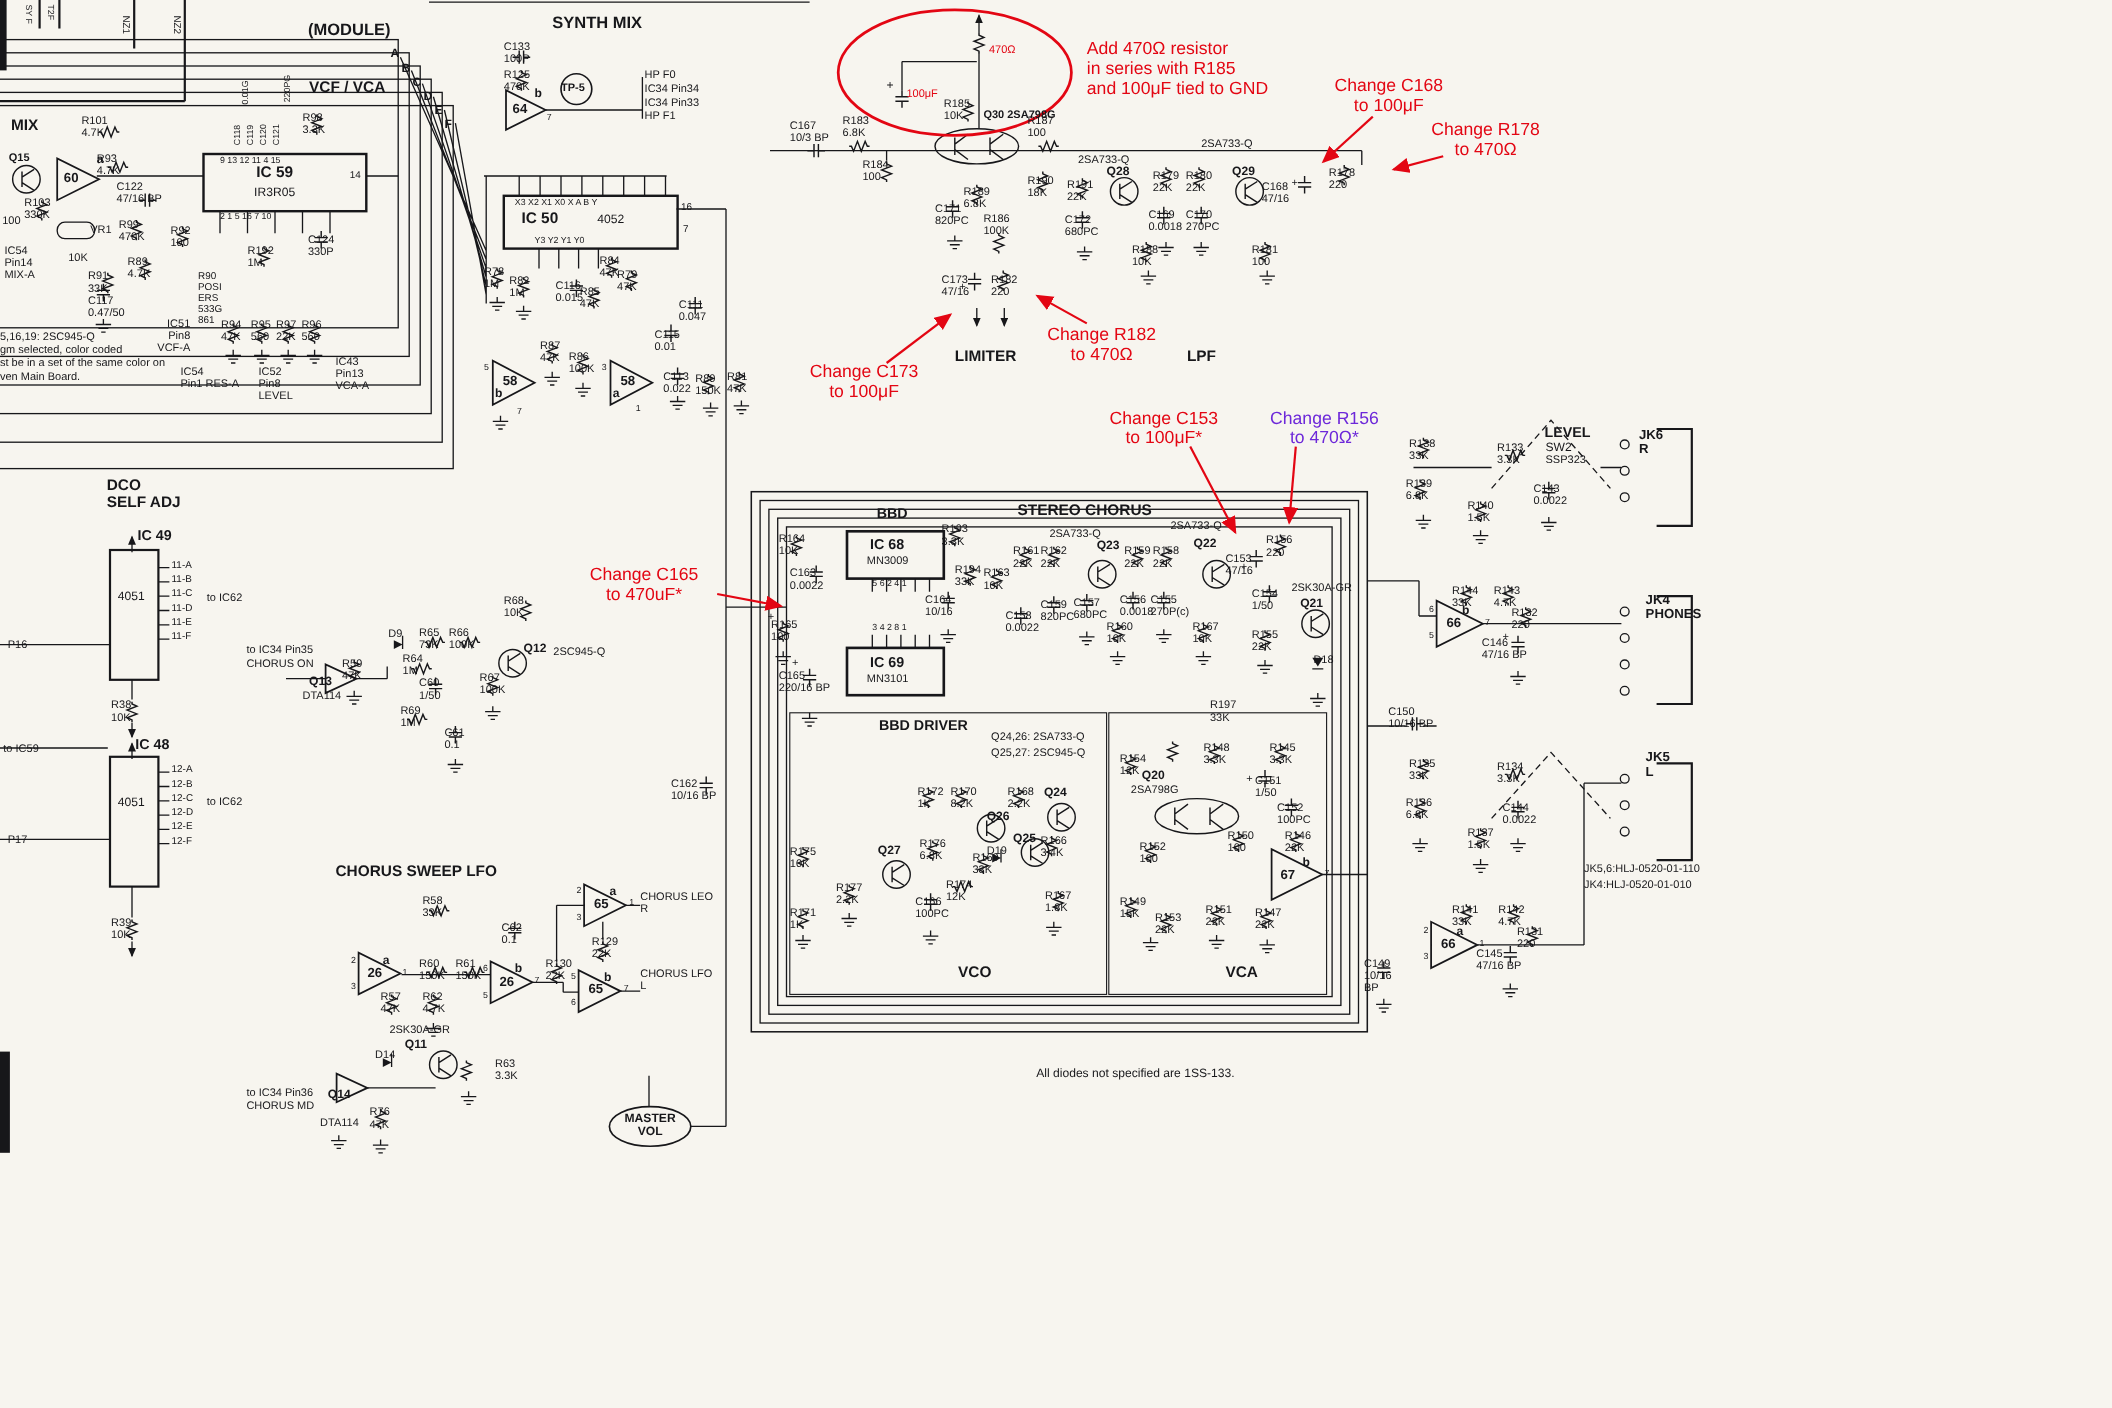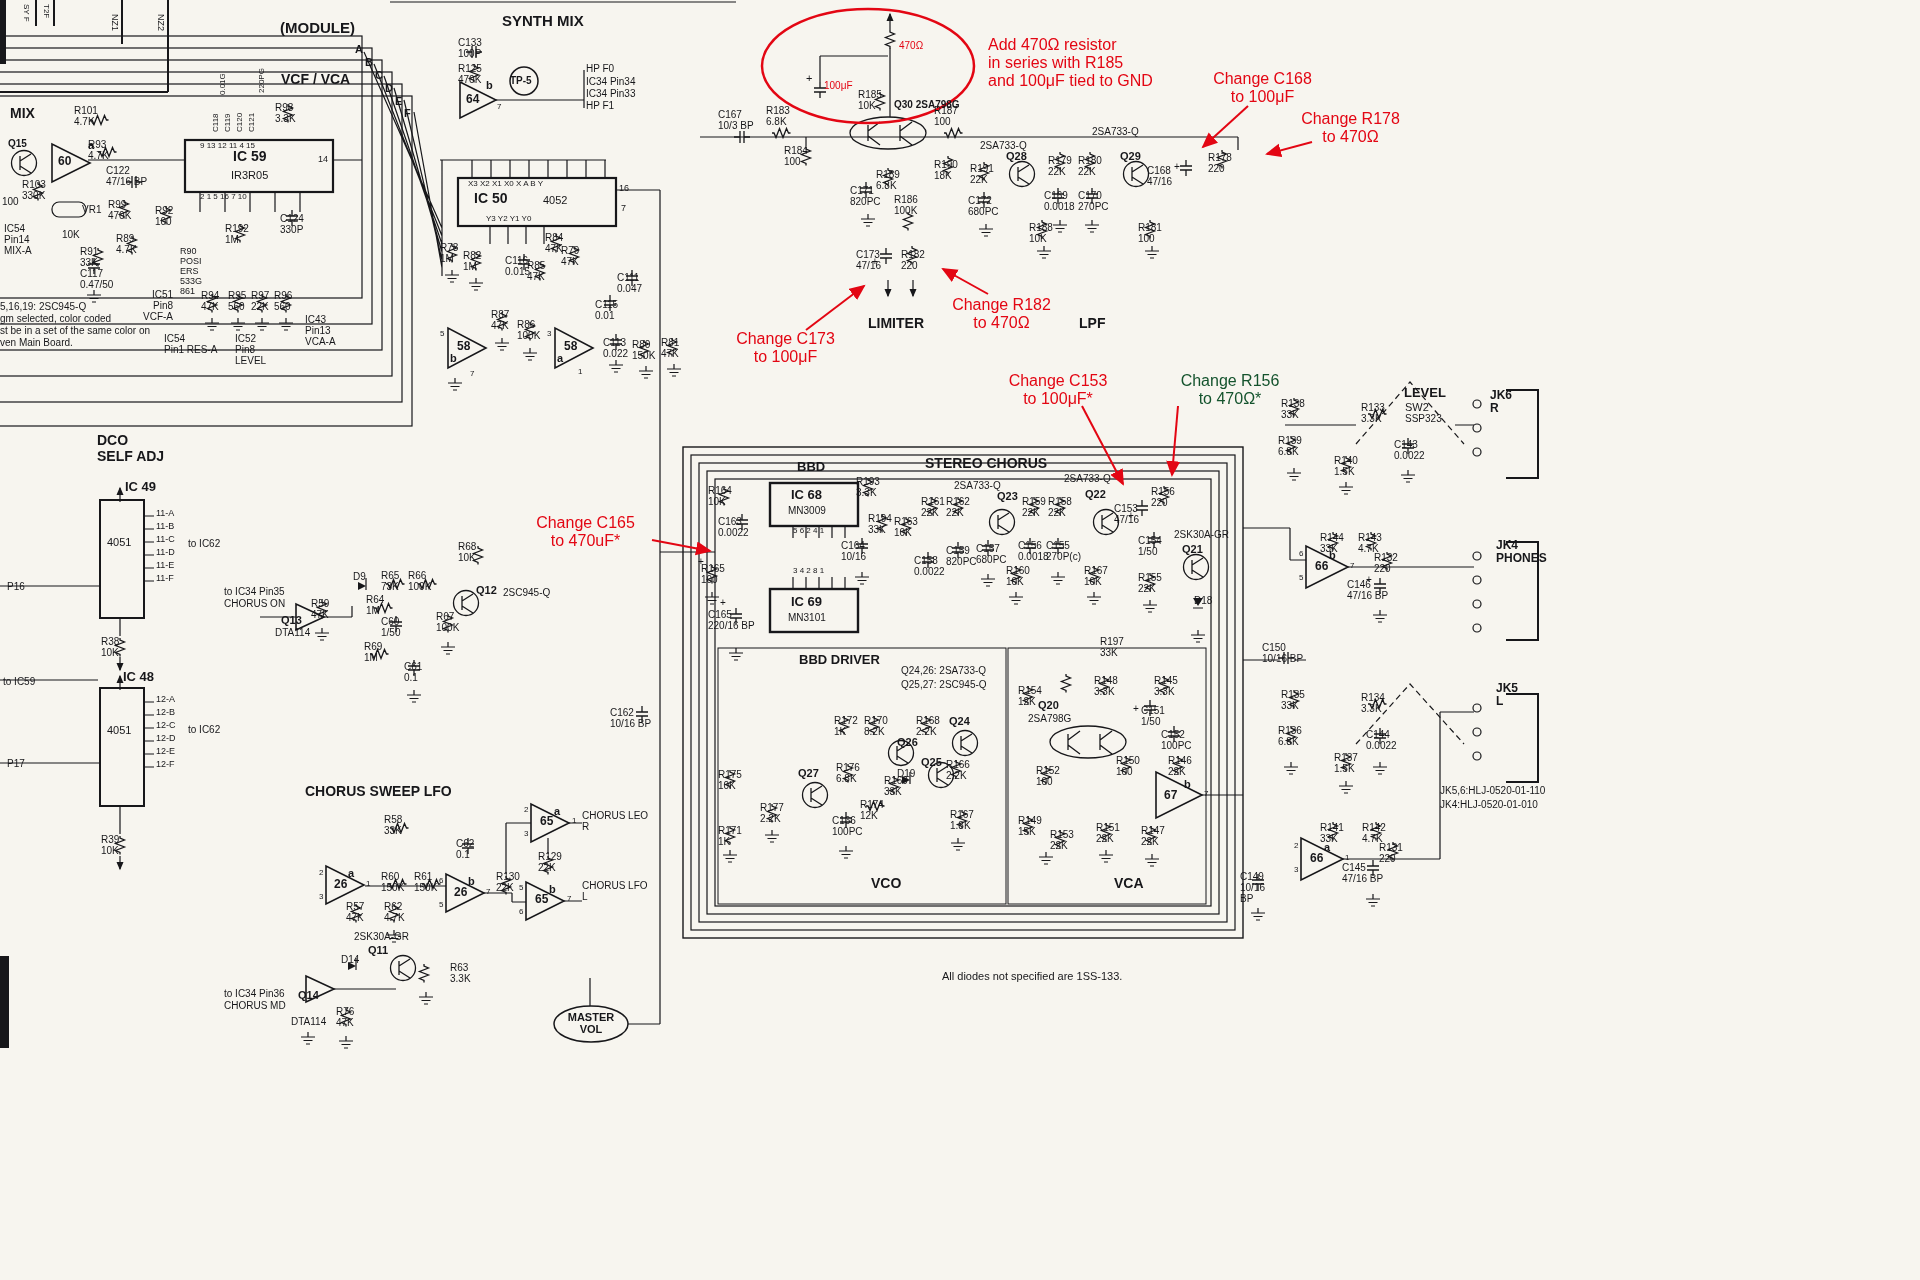--- a/index.html
+++ b/index.html
@@ -354,21 +354,21 @@
       <div class="lbl" style="left: 1205px; top: 70px; font-size: 16px; color: rgb(227, 6, 19); width: 115px; text-align: center;">Change C168
 to 100μF</div>
       <div class="lbl" style="left: 1293px; top: 110px; font-size: 16px; color: rgb(227, 6, 19); width: 115px; text-align: center;">Change R178
 to 470Ω</div>
       <div class="lbl" style="left: 944px; top: 296px; font-size: 16px; color: rgb(227, 6, 19); width: 115px; text-align: center;">Change R182
 to 470Ω</div>
       <div class="lbl" style="left: 728px; top: 330px; font-size: 16px; color: rgb(227, 6, 19); width: 115px; text-align: center;">Change C173
 to 100μF</div>
       <div class="lbl" style="left: 998px; top: 372px; font-size: 16px; color: rgb(227, 6, 19); width: 120px; text-align: center;">Change C153
 to 100μF*</div>
-      <div class="lbl" style="left: 1170px; top: 372px; font-size: 16px; color: #14532d; width: 120px; text-align: center;">Change R156
+      <div class="lbl" style="left: 1144px; top: 372px; font-size: 16px; color: #6d28d9; width: 120px; text-align: center;">Change R156
 to 470Ω*</div>
       <div class="lbl" style="left: 523px; top: 514px; font-size: 16px; color: rgb(227, 6, 19); width: 125px; text-align: center;">Change C165
 to 470uF*</div>
       <div class="lbl" style="left: 899px; top: 40px; color: rgb(227, 6, 19);">470Ω</div>
       <div class="lbl" style="left: 824px; top: 80px; color: rgb(227, 6, 19);">100μF</div>
       <div class="lbl" style="left: 280px; top: 20px; font-size: 15px; font-weight: 700;">(MODULE)</div>
       <div class="lbl" style="left: 502px; top: 13px; font-size: 15px; font-weight: 700;">SYNTH MIX</div>
       <div class="lbl" style="left: 10px; top: 106px; font-size: 14px; font-weight: 700;">MIX</div>
       <div class="lbl" style="left: 281px; top: 72px; font-size: 14px; font-weight: 700;">VCF / VCA</div>
       <div class="lbl" style="left: 97px; top: 433px; font-size: 14px; font-weight: 700;">DCO
@@ -514,21 +514,21 @@
       <div class="lbl" style="left: 219px; top: 95px; font-size: 8px; transform: rotate(-90deg);">0.01G</div>
       <div class="lbl" style="left: 258px; top: 93px; font-size: 8px; transform: rotate(-90deg);">220PG</div>
       <div class="lbl" style="left: 143px; top: 289px; text-align: right;">IC51
 Pin8
 VCF-A</div>
       <div class="lbl" style="left: 164px; top: 333px;">IC54
 Pin1 RES-A</div>
       <div class="lbl" style="left: 235px; top: 333px;">IC52
 Pin8
 LEVEL</div>
-      <div class="lbl" style="left: 305px; top: 314px;">IC43
+      <div class="lbl" style="left: 305px; top: 324px;">IC43
 Pin13
 VCA-A</div>
       <div class="lbl" style="left: 0px; top: 301px;">5,16,19: 2SC945-Q</div>
       <div class="lbl" style="left: 0px; top: 313px;">gm selected, color coded</div>
       <div class="lbl" style="left: 0px; top: 325px;">st be in a set of the same color on</div>
       <div class="lbl" style="left: 0px; top: 337px;">ven Main Board.</div>
       <div class="lbl" style="left: 30px; top: 4px; font-size: 8px; transform: rotate(90deg);">SY F</div>
       <div class="lbl" style="left: 50px; top: 4px; font-size: 8px; transform: rotate(90deg);">T2F</div>
       <div class="lbl" style="left: 120px; top: 14px; font-size: 9px; transform: rotate(90deg);">NZ1</div>
       <div class="lbl" style="left: 166px; top: 14px; font-size: 9px; transform: rotate(90deg);">NZ2</div>
@@ -673,21 +673,21 @@
       <div class="lbl" style="left: 864px; top: 715px;">R170
 8.2K</div>
       <div class="lbl" style="left: 916px; top: 715px;">R168
 2.2K</div>
       <div class="lbl" style="left: 897px; top: 736px; font-size: 11px; font-weight: 700;">Q26</div>
       <div class="lbl" style="left: 949px; top: 715px; font-size: 11px; font-weight: 700;">Q24</div>
       <div class="lbl" style="left: 921px; top: 756px; font-size: 11px; font-weight: 700;">Q25</div>
       <div class="lbl" style="left: 798px; top: 767px; font-size: 11px; font-weight: 700;">Q27</div>
       <div class="lbl" style="left: 897px; top: 768px;">D19</div>
       <div class="lbl" style="left: 946px; top: 759px;">R166
-2.2K</div>
+3.4K</div>
       <div class="lbl" style="left: 836px; top: 762px;">R176
 6.8K</div>
       <div class="lbl" style="left: 884px; top: 775px;">R169
 33K</div>
       <div class="lbl" style="left: 860px; top: 799px;">R174
 12K</div>
       <div class="lbl" style="left: 760px; top: 802px;">R177
 2.2K</div>
       <div class="lbl" style="left: 832px; top: 815px;">C166
 100PC</div>

